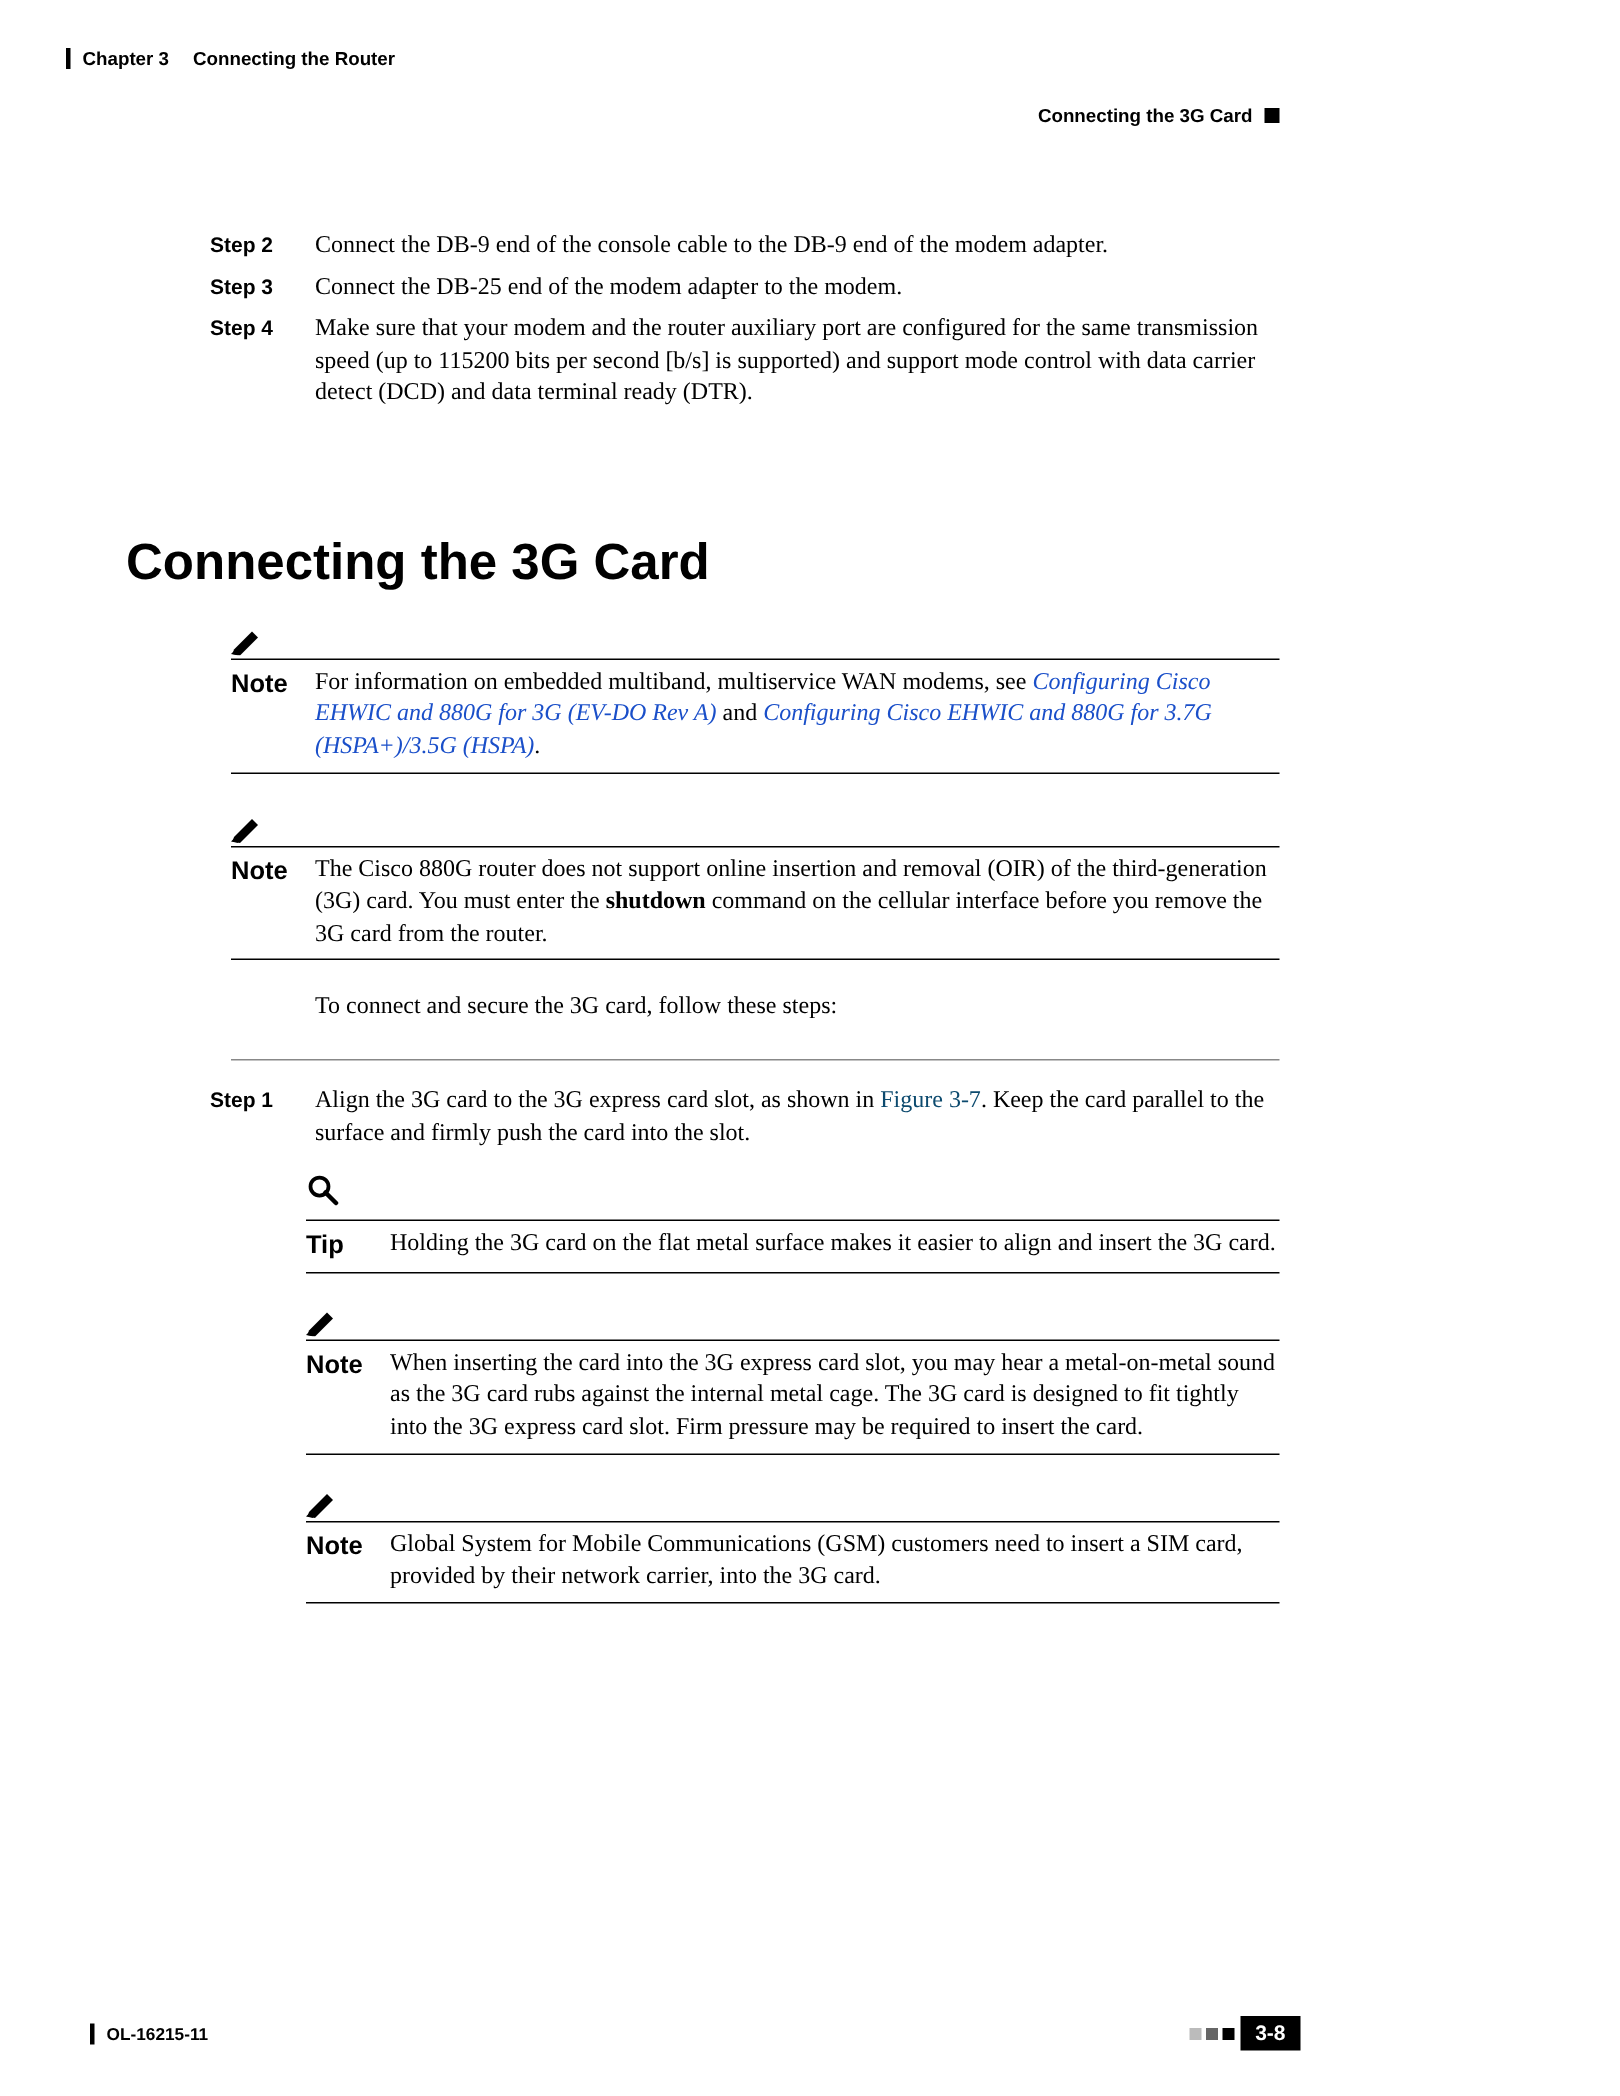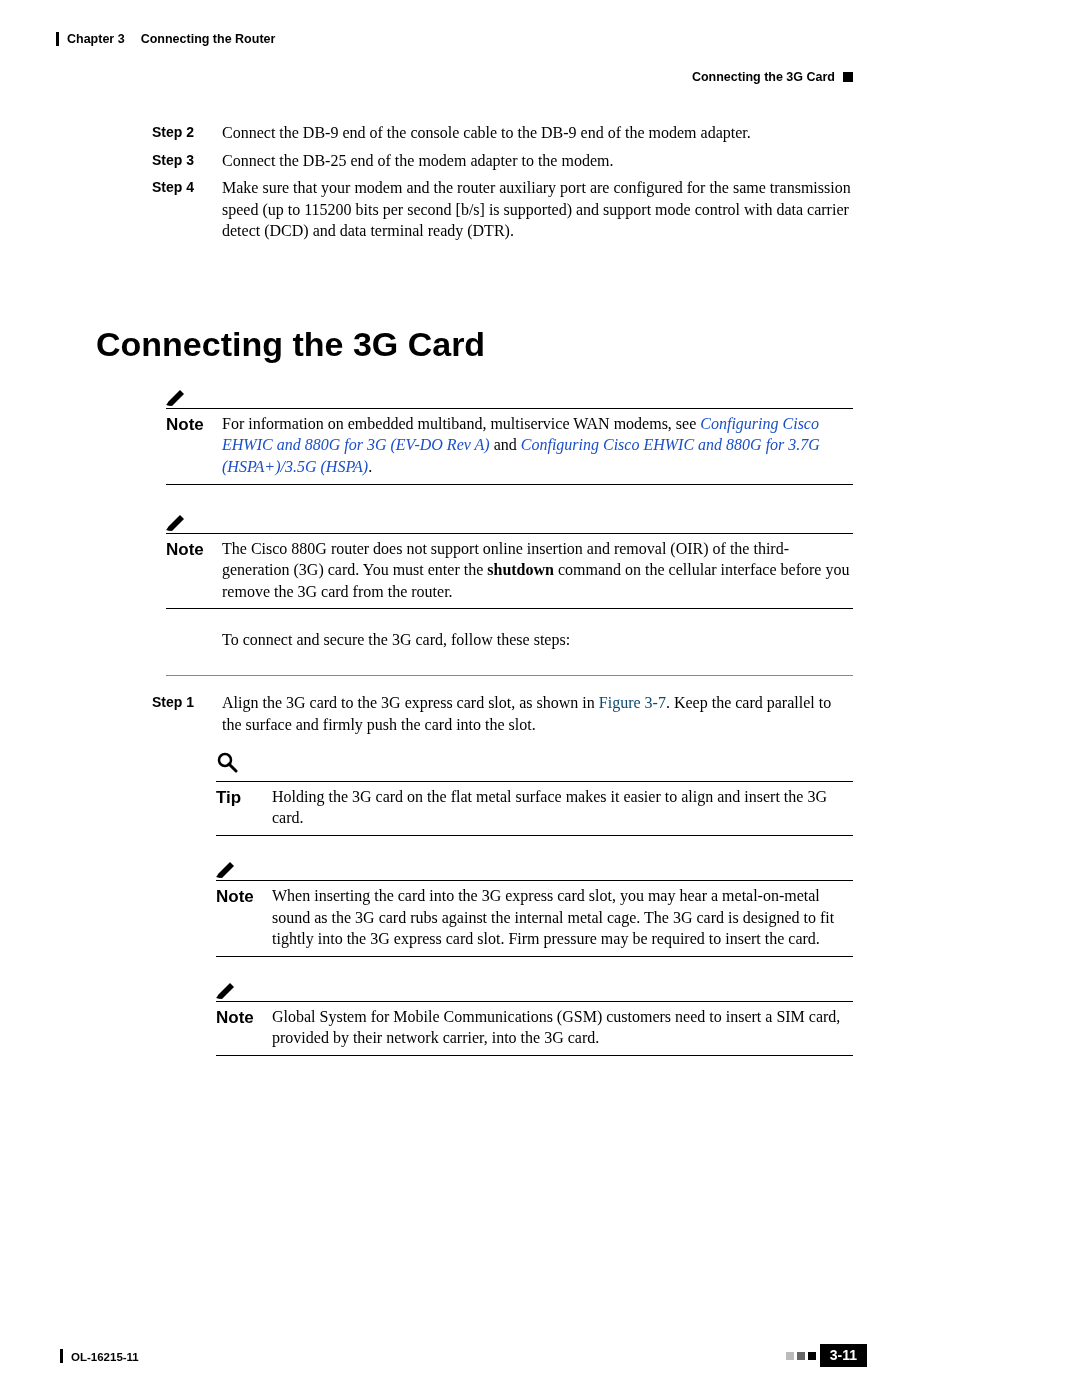--- a/index.html
+++ b/index.html
@@ -8,21 +8,21 @@
     font-family: "Times New Roman", Times, serif;
     background: #fff;
     color: #000;
     width: 1080px;
   }
   .page {
     width: 913px;
     min-height: 1397px;
     position: relative;
     box-sizing: border-box;
-    padding: 32px 60px 0 56px;
+    padding: 32px 60px 0 44px;
   }
   .header {
     display: flex;
     justify-content: space-between;
     font-family: Arial, Helvetica, sans-serif;
     font-size: 12.5px;
     font-weight: bold;
     margin-bottom: 6px;
   }
   .header-left {
@@ -44,21 +44,21 @@
   }
   .header-box {
     width: 10px;
     height: 10px;
     background: #000;
     display: inline-block;
   }
   .content {
     padding-left: 40px;
     padding-right: 0;
-    margin-top: 38px;
+    margin-top: 69px;
     font-size: 16px;
     line-height: 1.35;
   }
   .step-row {
     display: flex;
     margin-bottom: 6px;
   }
   .step-label {
     flex: 0 0 70px;
     font-family: Arial, Helvetica, sans-serif;
@@ -294,18 +294,18 @@
       <div class="footer-left">
         <span class="header-bar-v"></span>
         <span>OL-16215-11</span>
       </div>
       <div style="display:flex; align-items:center; gap:4px;">
         <span class="footer-boxes">
           <span class="fb fb3"></span>
             <span class="fb fb2"></span>
             <span class="fb fb1"></span>
         </span>
-        <span class="pageno">3-11</span>
+        <span class="pageno">3-8</span>
       </div>
     </div>
   </div>
 
 </div>
 
 </body></html>

